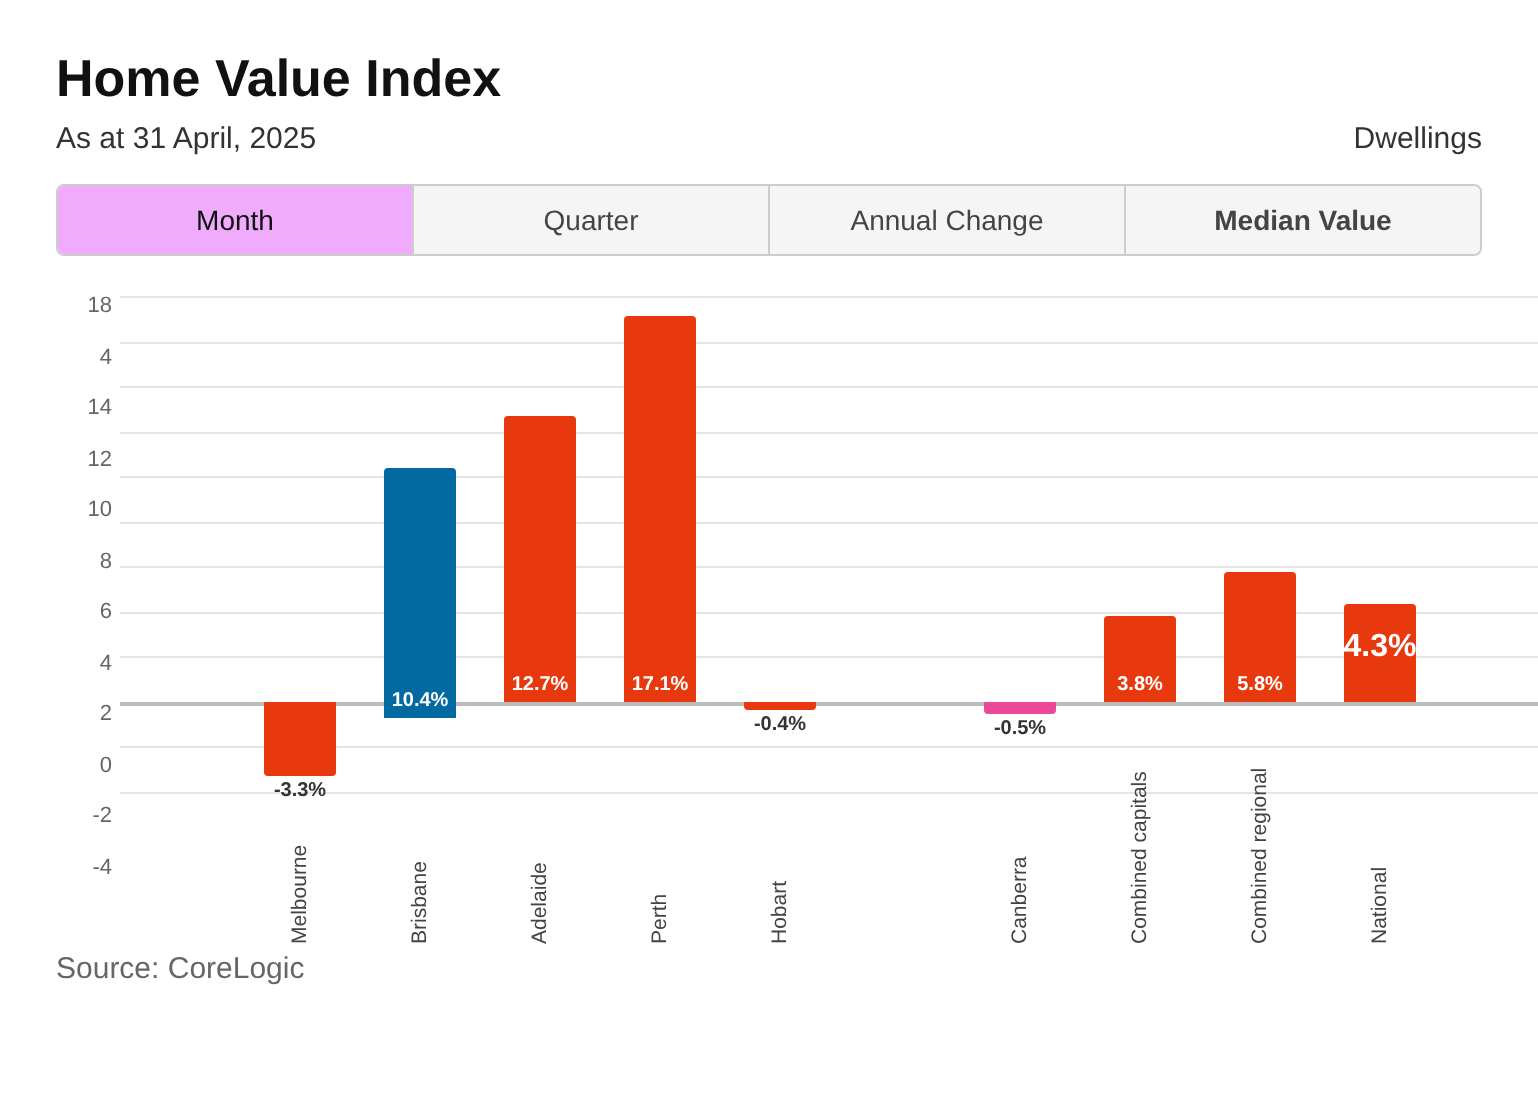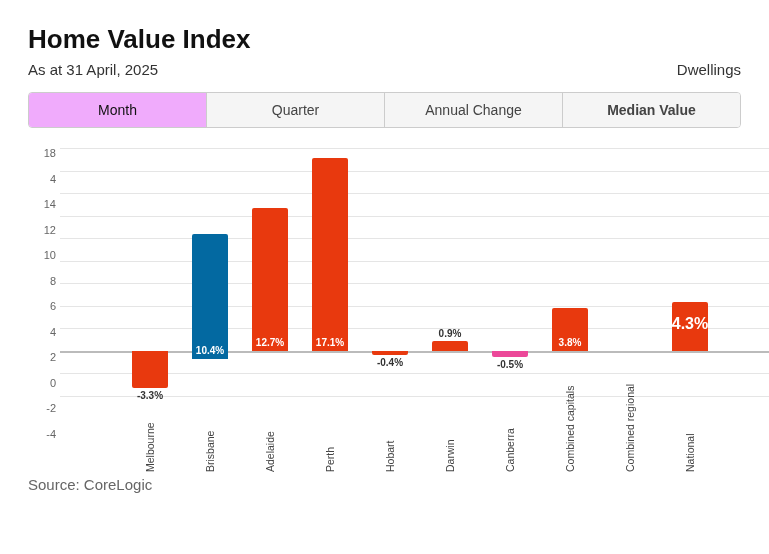--- a/index.html
+++ b/index.html
@@ -160,39 +160,36 @@
           <span style="position: absolute; font-size: 10px; font-weight: 600; white-space: nowrap; left: 50%; transform: translateX(-50%); color: rgb(255, 255, 255); bottom: 3px;">17.1%</span>
         </div>
         <div style="position: absolute; top: 256px; left: 50%; transform: translateX(-50%) rotate(180deg); font-size: 10.5px; color: rgb(68, 68, 68); white-space: nowrap; writing-mode: vertical-rl; text-orientation: mixed; height: 68px; display: flex; align-items: center; justify-content: flex-start;">Perth</div>
       </div>
       <div style="position: absolute; left: 312px; width: 36px; top: 0px; height: 248px;">
         <div style="position: absolute; left: 0px; width: 36px; top: 202.909px; height: 4.50909px; background: rgb(232, 57, 14); border-radius: 0px 0px 2px 2px;">
           <span style="position: absolute; font-size: 10px; font-weight: 600; white-space: nowrap; color: rgb(51, 51, 51); left: 50%; transform: translateX(-50%); top: calc(100% + 2px);">-0.4%</span>
         </div>
         <div style="position: absolute; top: 256px; left: 50%; transform: translateX(-50%) rotate(180deg); font-size: 10.5px; color: rgb(68, 68, 68); white-space: nowrap; writing-mode: vertical-rl; text-orientation: mixed; height: 68px; display: flex; align-items: center; justify-content: flex-start;">Hobart</div>
       </div>
-      <div style="position: absolute; left: 372px; width: 36px; top: 0px; height: 248px;">
-        <div style="position: absolute; left: 0px; width: 36px; top: 192.764px; height: 10.1455px; background: rgb(232, 57, 14); border-radius: 2px 2px 0px 0px;">
-          <span style="position: absolute; font-size: 10px; font-weight: 600; white-space: nowrap; left: 50%; transform: translateX(-50%); color: rgb(51, 51, 51); bottom: calc(100% + 2px);">0.9%</span>
-        </div>
-        <div style="position: absolute; top: 256px; left: 50%; transform: translateX(-50%) rotate(180deg); font-size: 10.5px; color: rgb(68, 68, 68); white-space: nowrap; writing-mode: vertical-rl; text-orientation: mixed; height: 68px; display: flex; align-items: center; justify-content: flex-start;">Darwin</div>
-      </div>
       <div style="position: absolute; left: 432px; width: 36px; top: 0px; height: 248px;">
         <div style="position: absolute; left: 0px; width: 36px; top: 202.909px; height: 5.63636px; background: #ec4899; border-radius: 0px 0px 2px 2px;">
           <span style="position: absolute; font-size: 10px; font-weight: 600; white-space: nowrap; color: rgb(51, 51, 51); left: 50%; transform: translateX(-50%); top: calc(100% + 2px);">-0.5%</span>
         </div>
         <div style="position: absolute; top: 256px; left: 50%; transform: translateX(-50%) rotate(180deg); font-size: 10.5px; color: rgb(68, 68, 68); white-space: nowrap; writing-mode: vertical-rl; text-orientation: mixed; height: 68px; display: flex; align-items: center; justify-content: flex-start;">Canberra</div>
       </div>
       <div style="position: absolute; left: 492px; width: 36px; top: 0px; height: 248px;">
         <div style="position: absolute; left: 0px; width: 36px; top: 160.073px; height: 42.8364px; background: rgb(232, 57, 14); border-radius: 2px 2px 0px 0px;">
           <span style="position: absolute; font-size: 10px; font-weight: 600; white-space: nowrap; left: 50%; transform: translateX(-50%); color: rgb(255, 255, 255); bottom: 3px;">3.8%</span>
         </div>
         <div style="position: absolute; top: 256px; left: 50%; transform: translateX(-50%) rotate(180deg); font-size: 10.5px; color: rgb(68, 68, 68); white-space: nowrap; writing-mode: vertical-rl; text-orientation: mixed; height: 68px; display: flex; align-items: center; justify-content: flex-start;">Combined capitals</div>
       </div>
       <div style="position: absolute; left: 552px; width: 36px; top: 0px; height: 248px;">
+        <div style="position: absolute; left: 0px; width: 36px; top: 137.527px; height: 65.3818px; background: rgb(232, 57, 14); border-radius: 2px 2px 0px 0px;">
+          <span style="position: absolute; font-size: 10px; font-weight: 600; white-space: nowrap; left: 50%; transform: translateX(-50%); color: rgb(255, 255, 255); bottom: 3px;">5.8%</span>
+        </div>
         <div style="position: absolute; top: 256px; left: 50%; transform: translateX(-50%) rotate(180deg); font-size: 10.5px; color: rgb(68, 68, 68); white-space: nowrap; writing-mode: vertical-rl; text-orientation: mixed; height: 68px; display: flex; align-items: center; justify-content: flex-start;">Combined regional</div>
       </div>
       <div style="position: absolute; left: 612px; width: 36px; top: 0px; height: 248px;">
         <div style="position: absolute; left: 0px; width: 36px; top: 154.436px; height: 48.4727px; background: rgb(232, 57, 14); border-radius: 2px 2px 0px 0px;">
           <span style="position: absolute; font-size: 16px; font-weight: 600; white-space: nowrap; left: 50%; transform: translateX(-50%); color: rgb(255, 255, 255); bottom: 18px; margin-top: 48px;">4.3%</span>
         </div>
         <div style="position: absolute; top: 256px; left: 50%; transform: translateX(-50%) rotate(180deg); font-size: 10.5px; color: rgb(68, 68, 68); white-space: nowrap; writing-mode: vertical-rl; text-orientation: mixed; height: 68px; display: flex; align-items: center; justify-content: flex-start;">National</div>
       </div>
     </div>
 </div>

